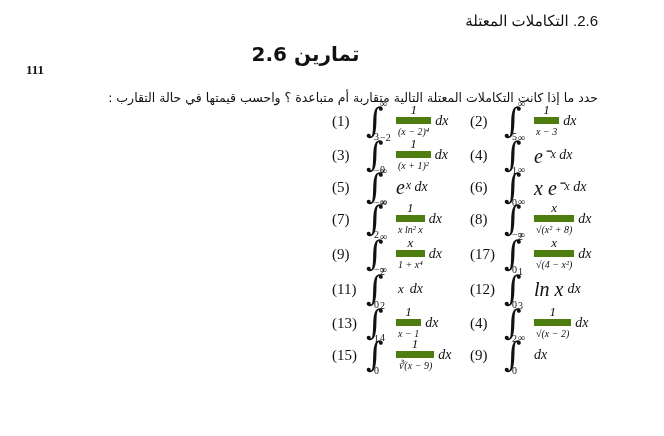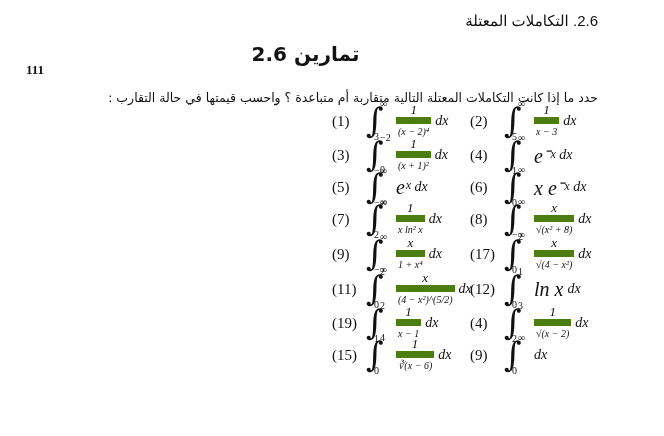--- a/index.html
+++ b/index.html
@@ -204,42 +204,41 @@
       <span class="ex-num">(11)</span>
       <span class="integral">
         <span class="int-sign">
           <span class="glyph">∫</span>
           <span class="upper">2</span>
           <span class="lower">0</span>
         </span>
         <span class="integrand">
           <span class="frac">
             <span class="num">x</span>
-            <span class="den">(4 − x²)^(5/2)</span>
           </span>
           <span class="dx">dx</span>
         </span>
       </span>
     </div>
     <div class="exercise" style="left: 470px; top: 272px;">
       <span class="ex-num">(12)</span>
       <span class="integral">
         <span class="int-sign">
           <span class="glyph">∫</span>
           <span class="upper">1</span>
           <span class="lower">0</span>
         </span>
         <span class="integrand">
           <span class="plain">ln x</span>
           <span class="dx">dx</span>
         </span>
       </span>
     </div>
     <div class="exercise" style="left: 332px; top: 306px;">
-      <span class="ex-num">(19)</span>
+      <span class="ex-num">(13)</span>
       <span class="integral">
         <span class="int-sign">
           <span class="glyph">∫</span>
           <span class="upper">2</span>
           <span class="lower">1</span>
         </span>
         <span class="integrand">
           <span class="frac">
             <span class="num">1</span>
             <span class="den">x − 1</span>
@@ -269,21 +268,21 @@
       <span class="ex-num">(15)</span>
       <span class="integral">
         <span class="int-sign">
           <span class="glyph">∫</span>
           <span class="upper">4</span>
           <span class="lower">0</span>
         </span>
         <span class="integrand">
           <span class="frac">
             <span class="num">1</span>
-            <span class="den">∛(x − 6)</span>
+            <span class="den">∛(x − 9)</span>
           </span>
           <span class="dx">dx</span>
         </span>
       </span>
     </div>
     <div class="exercise" style="left: 470px; top: 338px;">
       <span class="ex-num">(9)</span>
       <span class="integral">
         <span class="int-sign">
           <span class="glyph">∫</span>

